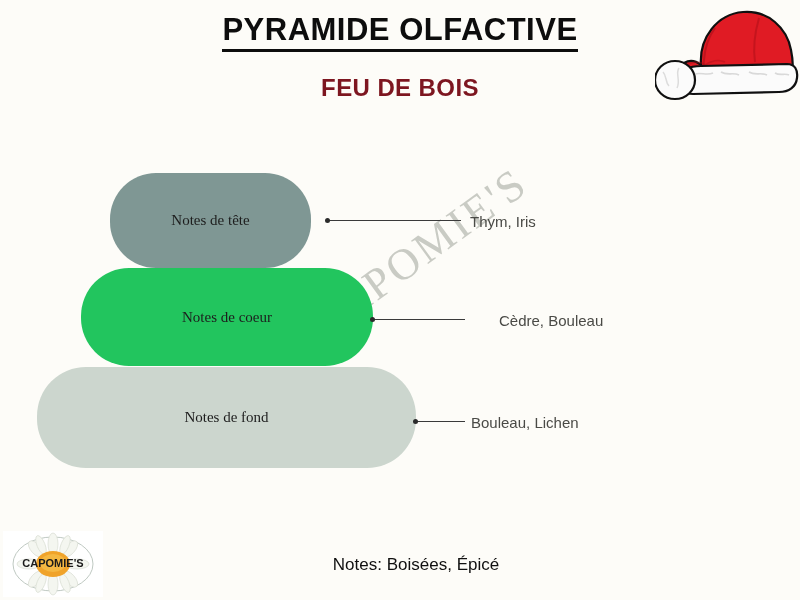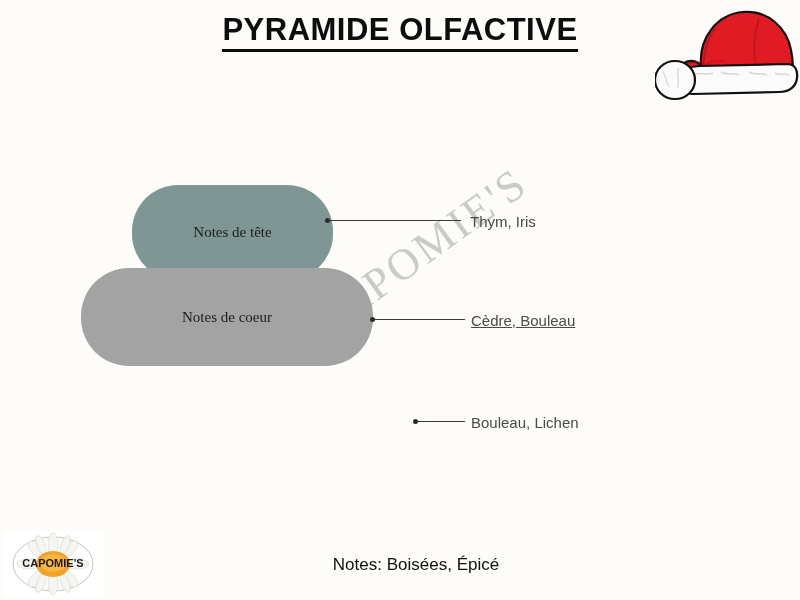--- a/index.html
+++ b/index.html
@@ -87,34 +87,33 @@
     position: absolute;
     display: flex;
     align-items: center;
     justify-content: center;
     font-family: "Liberation Serif", serif;
     font-size: 15px;
     color: #1d1d1d;
     box-sizing: border-box;
   }
   #tier-top {
-    left: 132px;
+    left: 110px;
     top: 173px;
     width: 201px;
     height: 95px;
     background: #7f9794;
     border-radius: 46px;
-    margin-top: 12px;
   }
   #tier-middle {
     left: 81px;
     top: 268px;
     width: 292px;
     height: 98px;
-    background: #a3a3a3;
+    background: #22c55e;
     border-radius: 48px;
   }
   #tier-bottom {
     left: 37px;
     top: 367px;
     width: 379px;
     height: 101px;
     background: #ccd6ce;
     border-radius: 49px;
   }
@@ -142,21 +141,21 @@
   .side-label {
     position: absolute;
     font-family: "Liberation Sans", sans-serif;
     font-size: 15px;
     color: #4a4a46;
     white-space: nowrap;
     line-height: 1;
     text-align: right;
   }
   #label-top    { left: 470px; top: 214px; }
-  #label-middle { left: 471px; top: 313px; text-decoration: underline; }
+  #label-middle { left: 499px; top: 313px; }
   #label-bottom { left: 471px; top: 415px; }
 
   
   #footer-note {
     position: absolute;
     top: 556px;
     left: 16px;
     width: 800px;
     text-align: center;
     font-family: "Liberation Sans", sans-serif;
@@ -175,20 +174,21 @@
     height: 66px;
     background: #ffffff;
   }
 </style>
 </head>
 <body>
 
 <div id="slide">
 
   <div id="title"><span class="tx">PYRAMIDE OLFACTIVE</span></div>
+  <div id="subtitle">FEU DE BOIS</div>
 
   <div id="santa-hat">
     <svg width="145" height="100" viewBox="0 0 145 100" xmlns="http://www.w3.org/2000/svg">
       <path d="M46 63 C44 36 62 12 88 10 C113 8 132 26 136 48 C138 58 138 66 137 70 L52 74 Z" fill="#e01b24" stroke="#101010" stroke-width="2.2" stroke-linejoin="round"></path>
       <path d="M46 63 C40 58 34 58 29 61 C24 64 22 70 24 74 L50 76 Z" fill="#e01b24" stroke="#101010" stroke-width="2.2" stroke-linejoin="round"></path>
       <path d="M60 26 C54 34 50 46 49 58 C48 64 49 69 51 72" fill="none" stroke="#a50d17" stroke-width="2" opacity="0.55"></path>
       <path d="M104 16 C100 30 98 46 100 60" fill="none" stroke="#a50d17" stroke-width="2" opacity="0.45"></path>
       <path d="M27 66 C34 60 44 58 50 63 C56 59 64 57 70 60" fill="none" stroke="#a50d17" stroke-width="1.6" opacity="0.4"></path>
       <path d="M26 74 C26 68 34 64 46 64 L132 62 C140 62 143 68 142 76 C141 85 134 90 124 90 L38 92 C29 92 26 84 26 74 Z" fill="#fbfbfb" stroke="#101010" stroke-width="2.2" stroke-linejoin="round"></path>
       <path d="M40 72 C46 70 52 74 58 71 M66 70 C72 74 78 70 84 73 M94 70 C100 74 106 70 112 73 M120 71 C125 74 130 71 134 73" fill="none" stroke="#d9d9d9" stroke-width="1.6"></path>
@@ -197,20 +197,23 @@
     </svg>
   </div>
 
   <div id="watermark">CAPOMIE'S</div>
 
   <div class="tier" id="tier-top">
     <span>Notes de tête</span>
   </div>
   <div class="tier" id="tier-middle">
     <span>Notes de coeur</span>
+  </div>
+  <div class="tier" id="tier-bottom">
+    <span>Notes de fond</span>
   </div>
 
   <div class="connector" id="conn-top"></div>
   <div class="connector" id="conn-middle"></div>
   <div class="connector" id="conn-bottom"></div>
 
   <div class="side-label" id="label-top">Thym, Iris</div>
   <div class="side-label" id="label-middle">Cèdre, Bouleau</div>
   <div class="side-label" id="label-bottom">Bouleau, Lichen</div>
 

